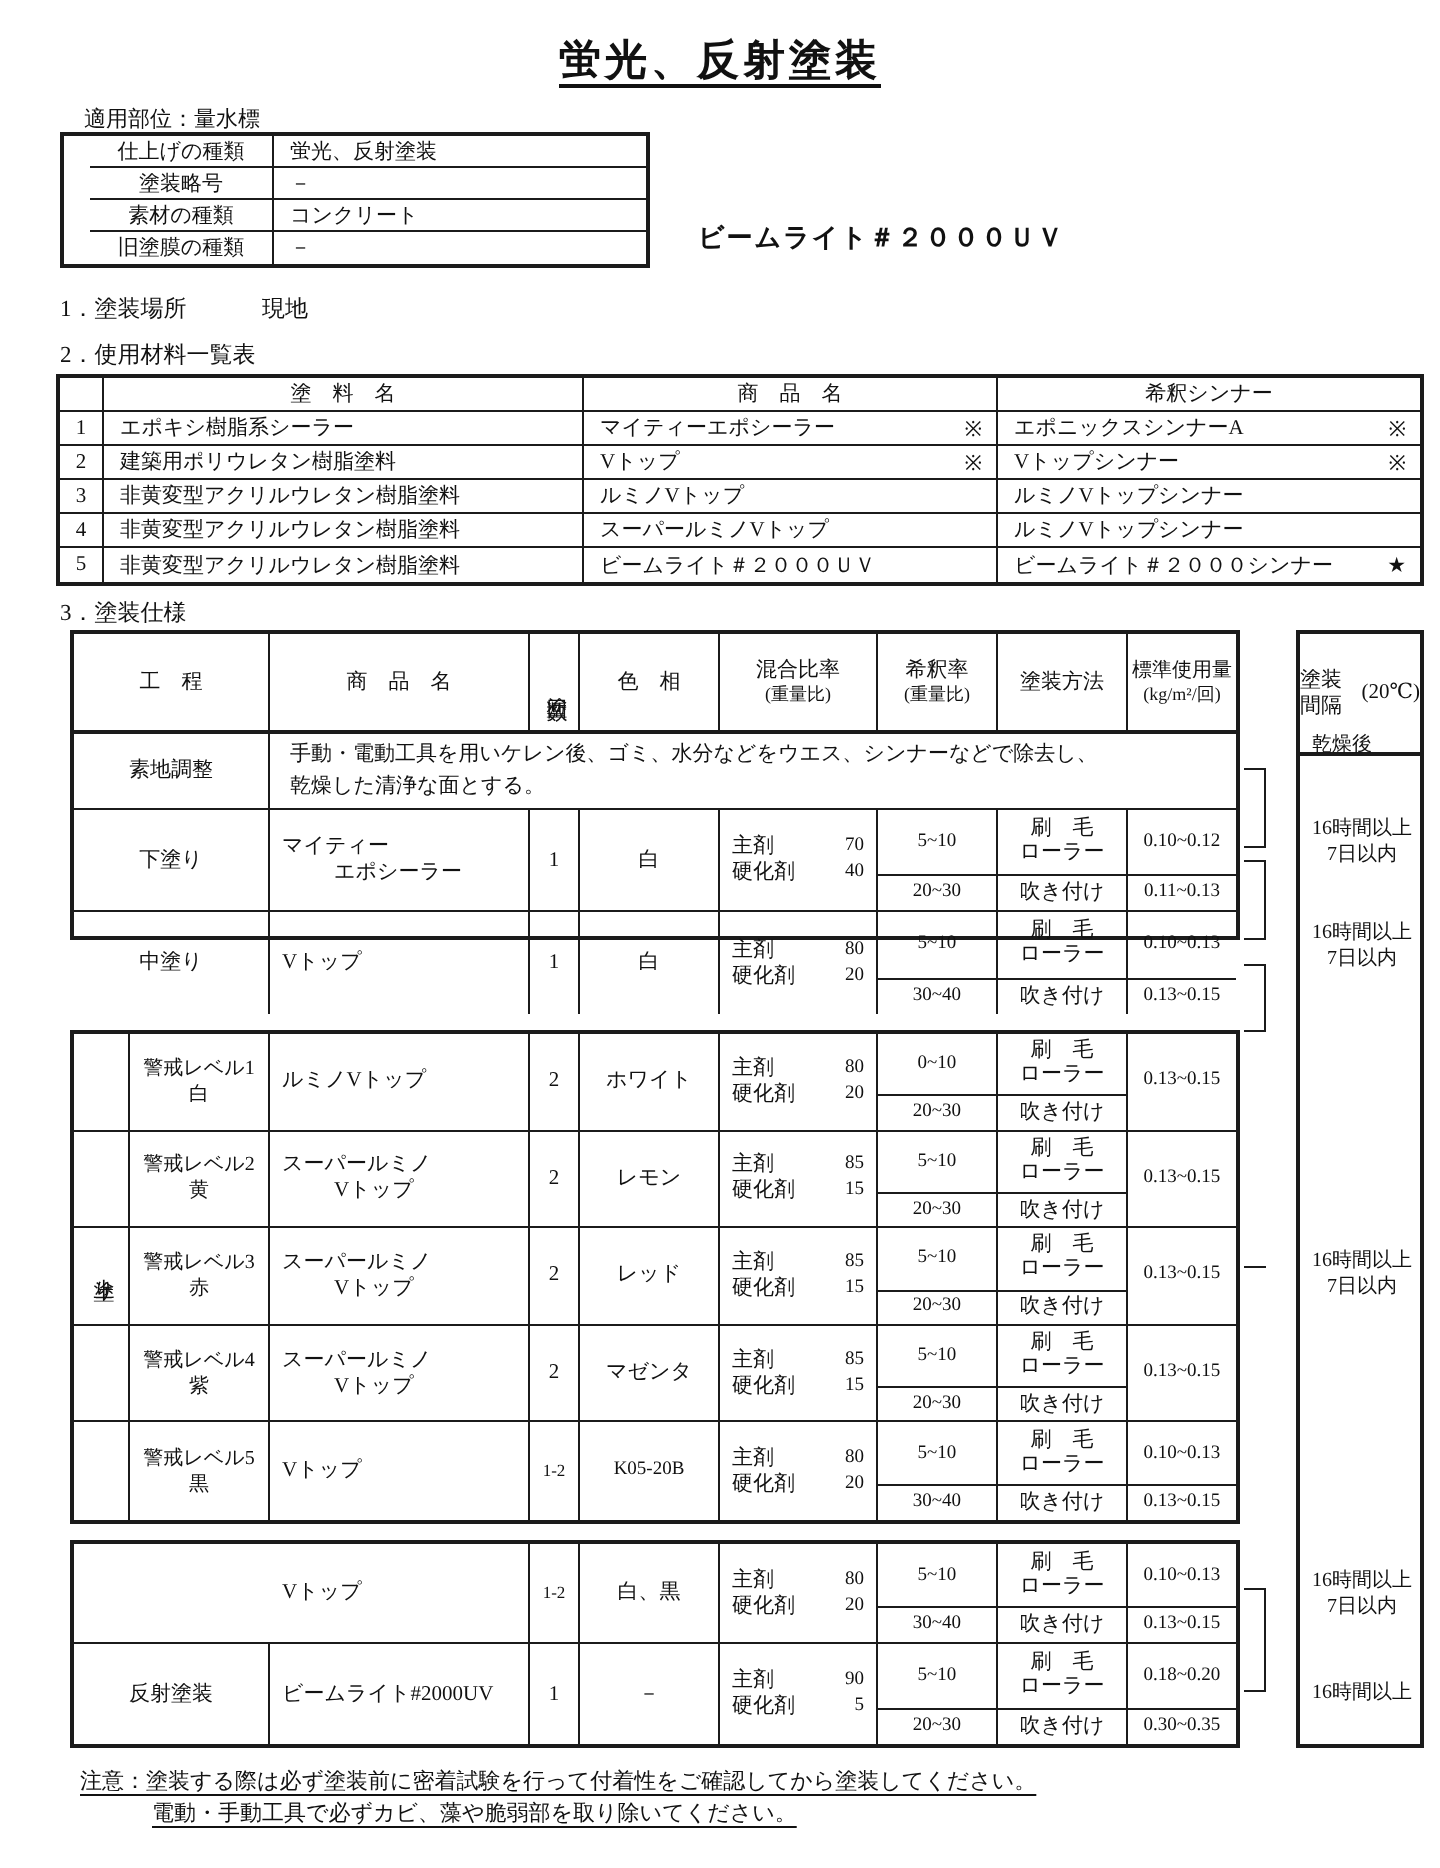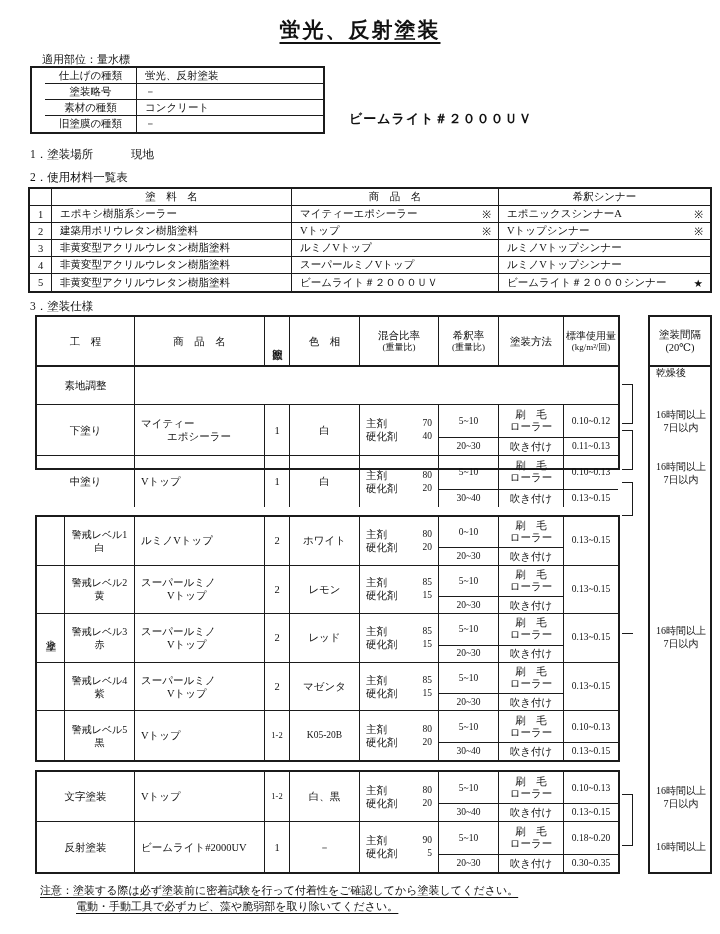--- a/index.html
+++ b/index.html
@@ -72,22 +72,22 @@
   .num { font-size:9.5px; }
   .strip { position:absolute; left:0; top:0; bottom:0; width:28px; border-right:1px solid #1b1b1b;
            display:flex; align-items:center; justify-content:center; }
   .vert { writing-mode: vertical-rl; text-orientation: upright; letter-spacing:1px; font-size:10.5px; line-height:14px; }
   .hc2 { font-size:9px; line-height:11px; }
   .prep-text { position:absolute; left:98px; right:0; top:0; bottom:0;
     display:flex; flex-direction:column; justify-content:center; padding-left:10px;
     font-size:10.5px; line-height:16px; }
 
   
-  .int-head { left:648px; top:315px; width:64px; height:52px; border:2px solid #1b1b1b;
-    display:flex; flex-direction:column; align-items:center; justify-content:center; font-size:10.5px; line-height:13px; }
+  .int-head { left:648px; top:315px; width:64px; height:63px; border:2px solid #1b1b1b;
+    display:flex; flex-direction:row; align-items:center; justify-content:center; font-size:10.5px; line-height:13px; }
   .int-body { left:648px; top:367px; width:64px; height:507px; border:2px solid #1b1b1b; border-top:none; }
   .int-label { position:absolute; left:650px; width:62px; text-align:center; font-size:10px; line-height:13px; }
   .bracket { position:absolute; left:622px; width:11px;
     border-top:1.5px solid #1b1b1b; border-right:1.5px solid #1b1b1b; border-bottom:1.5px solid #1b1b1b; }
   .tick { position:absolute; left:622px; width:11px; height:0; border-top:1.5px solid #1b1b1b; }
 
   .note { font-size:11px; text-decoration:underline; text-underline-offset:3px; }
 </style>
 </head>
 <body>
@@ -217,20 +217,24 @@
   </div>
   <div class="abs int-head">
     <div>塗装間隔</div>
       <div>(20℃)</div>
   </div>
   <div class="abs int-body"></div>
 
   <div class="block block1">
     <div class="row h-prep">
       <div class="c c-proc">素地調整</div>
+      <div class="prep-text">
+        <div>手動・電動工具を用いケレン後、ゴミ、水分などをウエス、シンナーなどで除去し、</div>
+          <div>乾燥した清浄な面とする。</div>
+      </div>
     </div>
     <div class="row h51">
       <div class="c c-proc">下塗り</div>
       <div class="c c-prod">
           <div class="l1">マイティー</div>
           <div class="l2">エポシーラー</div>
         </div>
       <div class="c c-coats">1</div>
       <div class="c c-color">白</div>
       <div class="c c-mix">
@@ -513,21 +517,20 @@
           <div class="subwrap">
             <div class="sub-t">0.10~0.13</div>
             <div class="sub-b">0.13~0.15</div>
           </div>
         </div>
     </div>
   </div>
 
   <div class="block block3">
     <div class="row h50">
-      <div class="c c-proc">文字塗装</div>
       <div class="c c-prod">
           <div class="l1">Vトップ</div>
         </div>
       <div class="c c-coats" style="font-size:8.5px;">1-2</div>
       <div class="c c-color">白、黒</div>
       <div class="c c-mix">
         <div class="mix-line">
             <span>主剤</span>
             <span class="num">80</span>
           </div>

